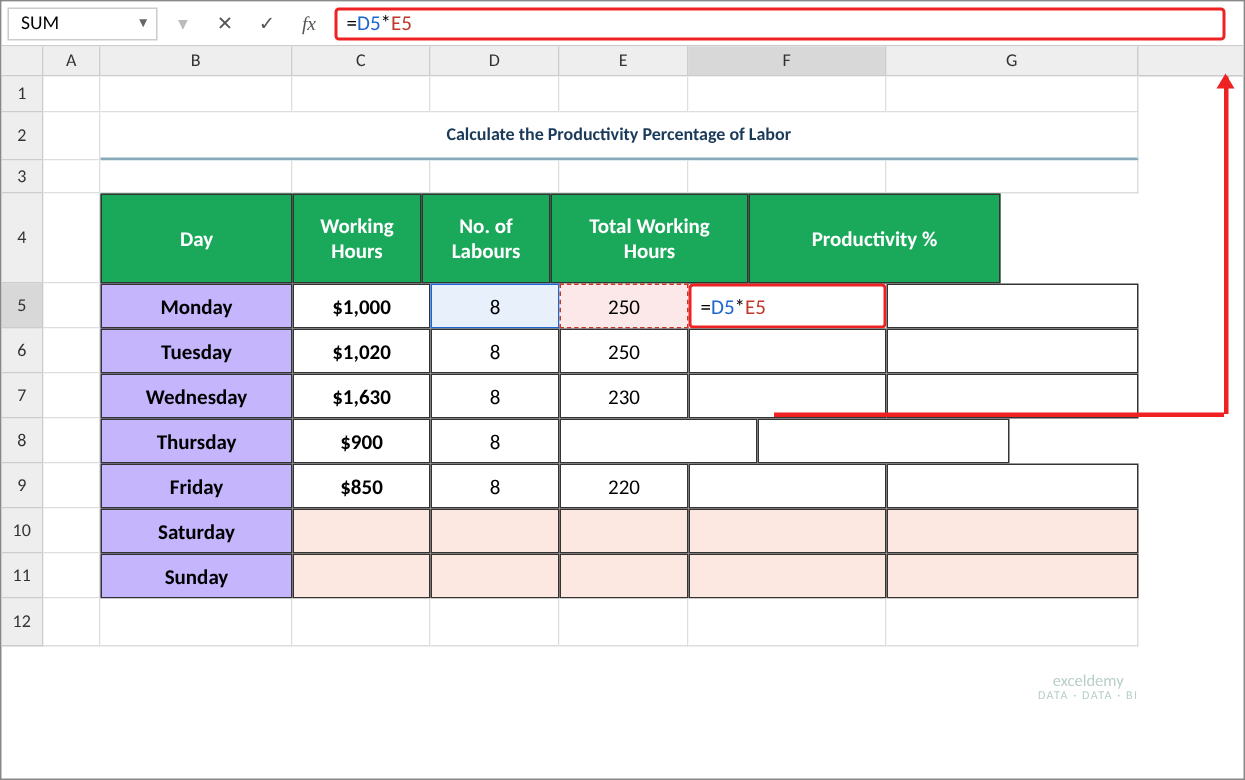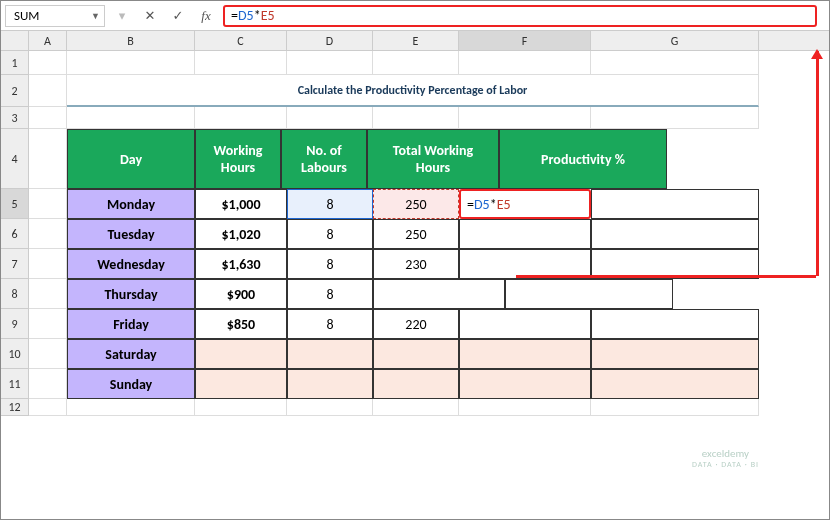--- a/index.html
+++ b/index.html
@@ -23,21 +23,21 @@
 .ch.active { background: #d8d8d8; }
 
 .row { display: flex; }
 .rowh { width: 28px; background: #eee; border-right: 1px solid #ccc; border-bottom: 1px solid #ccc; display: flex; align-items: center; justify-content: center; font-size: 12px; color: #333; }
 .rowh.active { background: #d8d8d8; }
 .cell { border-right: 1px solid #ddd; border-bottom: 1px solid #ddd; background: #fff; display: flex; align-items: center; justify-content: center; }
 
 .cA { width: 38px; } .cB { width: 128px; } .cC { width: 92px; } .cD { width: 86px; } .cE { width: 86px; } .cF { width: 132px; } .cG { width: 168px; }
 
 .r1 { height: 24px; } .r2 { height: 32px; } .r3 { height: 22px; } .r4 { height: 60px; }
-.rD { height: 30px; } .r12 { height: 17px; }
+.rD { height: 30px; } .r12 { height: 32px; }
 
 .title { font-size: 12px; font-weight: bold; color: #1a3a5a; border-bottom: 2px double #8ab; }
 .hdr { background: #1aa85b; color: #fff; font-weight: bold; font-size: 14px; border: 1px solid #333; text-align: center; padding: 16px; }
 .dcell { border: 1px solid #333; font-size: 14px; }
 .dcell.day { background: #c4b5fd; font-weight: bold; }
 .dcell.output { font-weight: bold; }
 .dcell.empty { background: #fce8e0; }
 .dcell.d5sel { border: 1.5px solid #1e66d0; background: #e8f0fc; }
 .dcell.e5sel { border: 1.5px dashed #c0392b; background: #fce8e8; }
 .dcell.f5sel { border: 2.5px solid #e22; border-radius: 3px; font-size: 14px; justify-content: flex-start; padding-left: 6px; }

